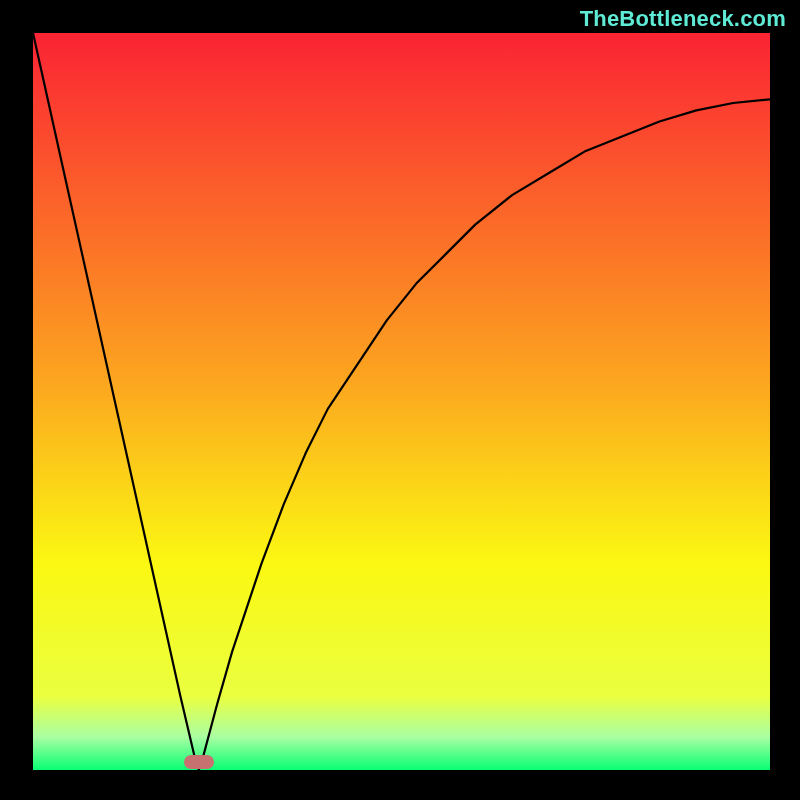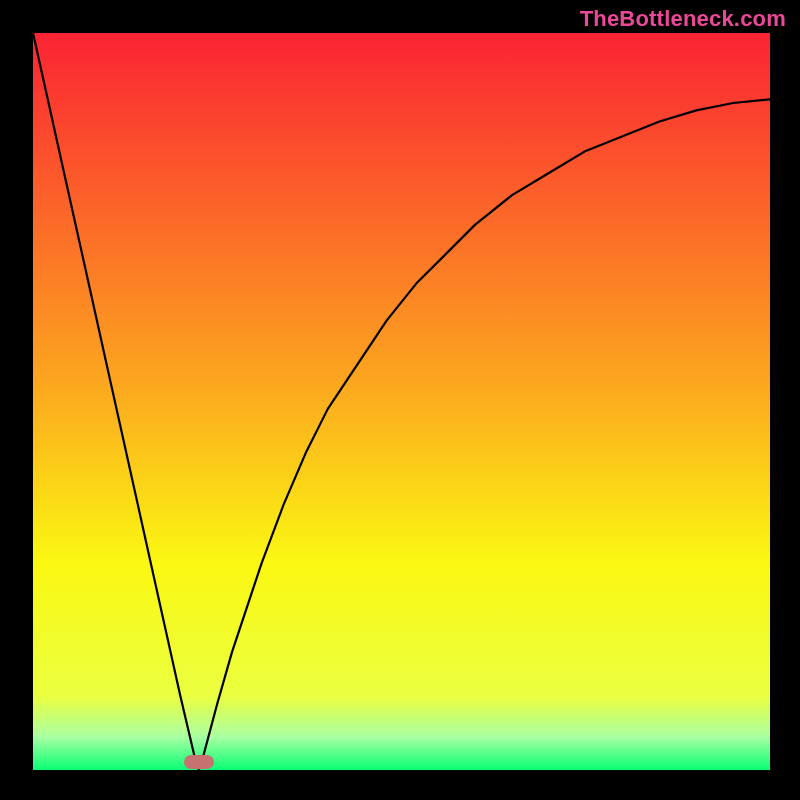--- a/index.html
+++ b/index.html
@@ -13,21 +13,21 @@
   }
   .container {
     position: relative;
     width: 800px;
     height: 800px;
   }
   .watermark {
     position: absolute;
     top: 6px;
     right: 14px;
-    color: #ec4899;
+    color: #5eead4;
     font-size: 22px;
     font-weight: 600;
     z-index: 5;
     letter-spacing: 0.2px;
   }
   svg.plot {
     position: absolute;
     top: 0;
     left: 0;
     width: 800px;

